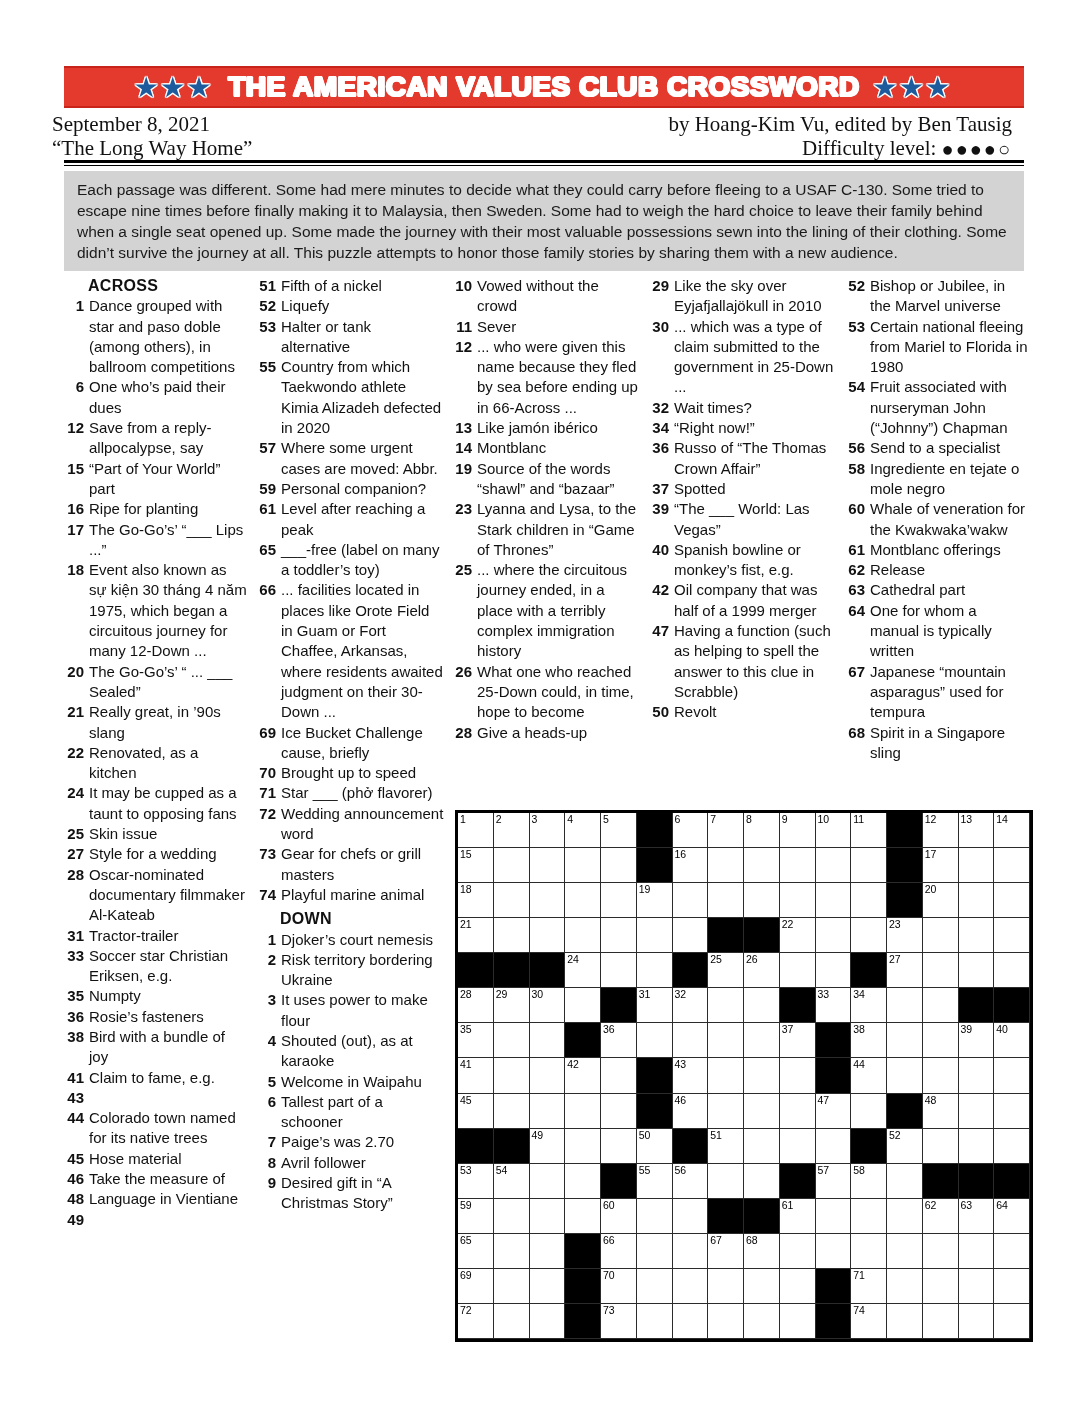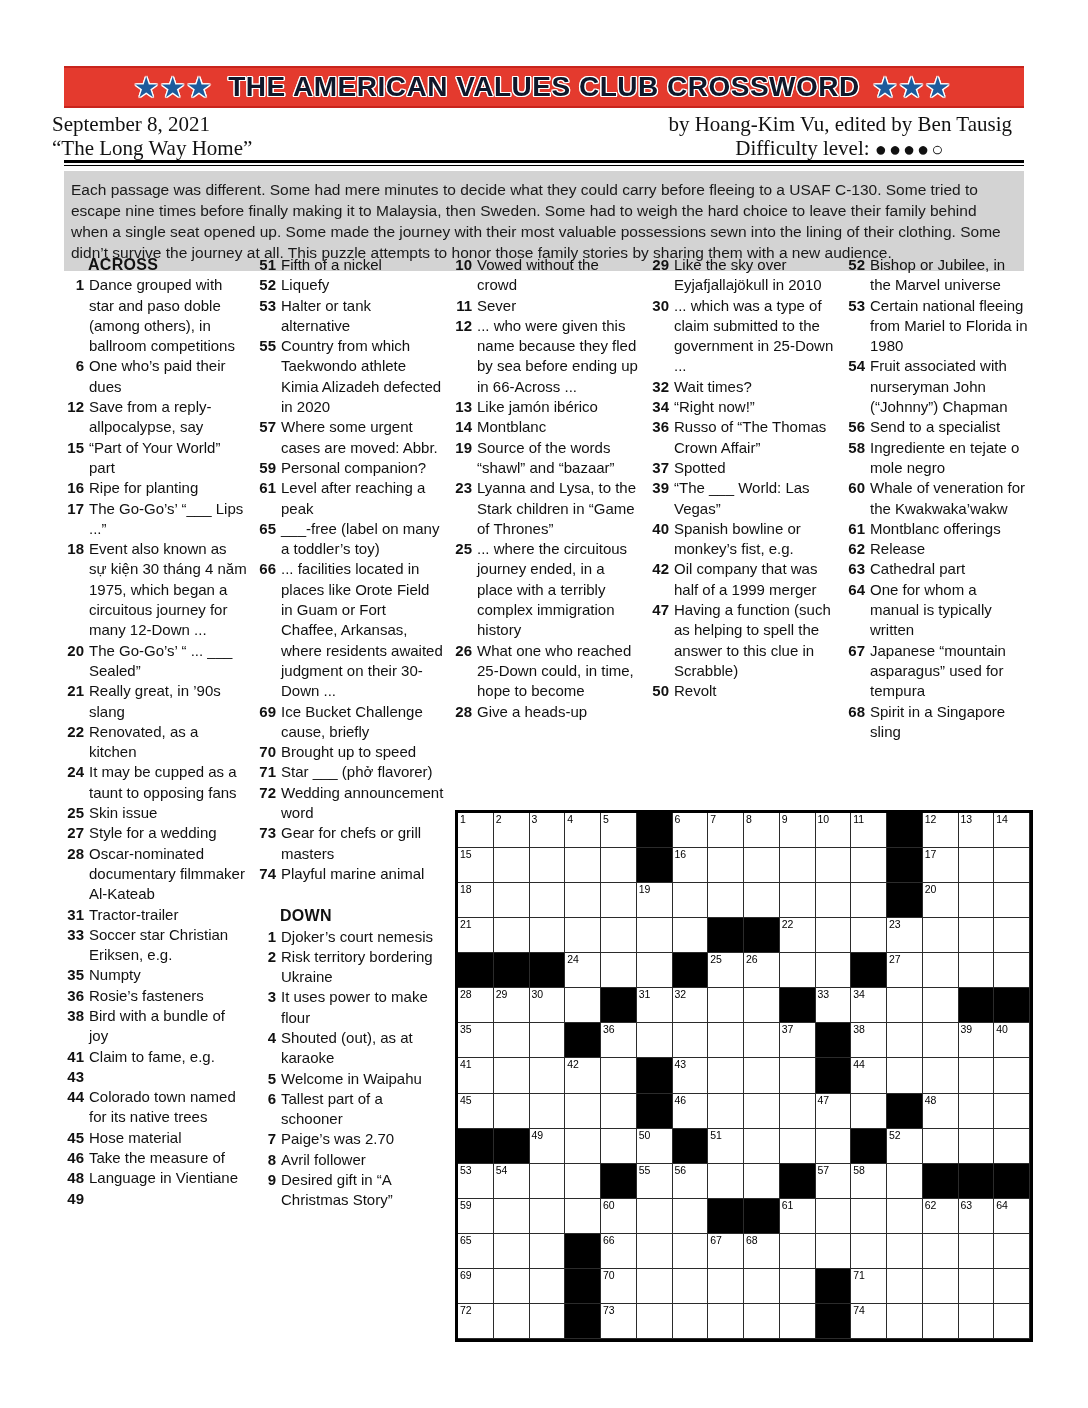--- a/index.html
+++ b/index.html
@@ -10,56 +10,56 @@
           display:flex;align-items:center;justify-content:center;gap:14px;
           border-top:2px solid #c8241c;border-bottom:2px solid #c8241c;box-sizing:border-box;}
   .banner-text{font-weight:bold;letter-spacing:0px;
           text-shadow:-1.3px 0 #fff,1.3px 0 #fff,0 -1.3px #fff,0 1.3px #fff,
                       -1px -1px #fff,1px 1px #fff,-1px 1px #fff,1px -1px #fff;}
   .banner .stars{font-size:25px;letter-spacing:4px;}
   .banner .title{font-size:28px;letter-spacing:0.5px;white-space:nowrap;}
   .dateline{position:absolute;left:52px;top:112px;width:960px;height:48px;
             font-family:"Liberation Serif",serif;font-size:21px;line-height:24px;}
   .dateline .left{position:absolute;left:0;top:0;}
-  .dateline .right{position:absolute;right:0;top:0;text-align:center;}
+  .dateline .right{position:absolute;right:0;top:0;text-align:right;}
   .diff-dots{font-size:20px;letter-spacing:2px;position:relative;top:1px;}
   .rule{position:absolute;left:64px;top:160px;width:960px;height:6px;
         border-top:3.5px solid #000;border-bottom:1.5px solid #000;box-sizing:border-box;}
   
   .intro{position:absolute;left:64px;top:171px;width:960px;box-sizing:border-box;
-         padding:8px 7px;font-size:15.5px;line-height:21px;color:#1a1a1a;}
+         padding:8px 13px;font-size:15.5px;line-height:21px;color:#1a1a1a;}
   
-  .cluecol{position:absolute;top:255px;font-size:15px;line-height:20.3px;}
+  .cluecol{position:absolute;top:276px;font-size:15px;line-height:20.3px;}
   .c1{left:62px;width:186px;}
   .c2{left:254px;width:190px;}
   .c3{left:450px;width:192px;}
   .c4{left:647px;width:190px;}
   .c5{left:843px;width:185px;}
   .sec-hdr{font-weight:bold;font-size:16px;margin-left:26px;letter-spacing:0.3px;}
-  .sec-hdr.gap{margin-top:22px;}
+  .sec-hdr.gap{margin-top:4px;}
   .clue{display:flex;}
   .clue .n{flex:0 0 22px;text-align:right;font-weight:bold;padding-right:5px;}
   .clue .t{flex:1;}
   
   .grid{position:absolute;left:455px;top:810px;width:578px;height:532px;
         box-sizing:border-box;border:3px solid #000;background:#fff;
         display:grid;grid-template-columns:repeat(16,1fr);grid-template-rows:repeat(15,1fr);}
   .cell{position:relative;border-right:1px solid #2b2b2b;border-bottom:1px solid #2b2b2b;
         box-sizing:border-box;background:#fff;}
   .cell.black{background:#000;}
   .cell .num{position:absolute;top:0px;left:2px;font-size:10.5px;line-height:12px;color:#000;}
 </style>
 </head>
 <body>
 
 <div class="page">
 
   <div class="banner" style="background: rgb(228, 58, 46); border-color: rgb(200, 36, 28);">
     <span class="banner-text stars" style="color: rgb(29, 91, 156);">★★★</span>
-    <span class="banner-text title" style="color: #0f172a; text-align: center;">THE AMERICAN VALUES CLUB CROSSWORD</span>
+    <span class="banner-text title" style="color: #ffffff; text-align: center;">THE AMERICAN VALUES CLUB CROSSWORD</span>
     <span class="banner-text stars" style="color: rgb(29, 91, 156);">★★★</span>
   </div>
 
   <div class="dateline">
     <div class="left">
       <div>September 8, 2021</div>
       <div>“The Long Way Home”</div>
     </div>
     <div class="right">
       <div>by Hoang-Kim Vu, edited by Ben Tausig</div>

